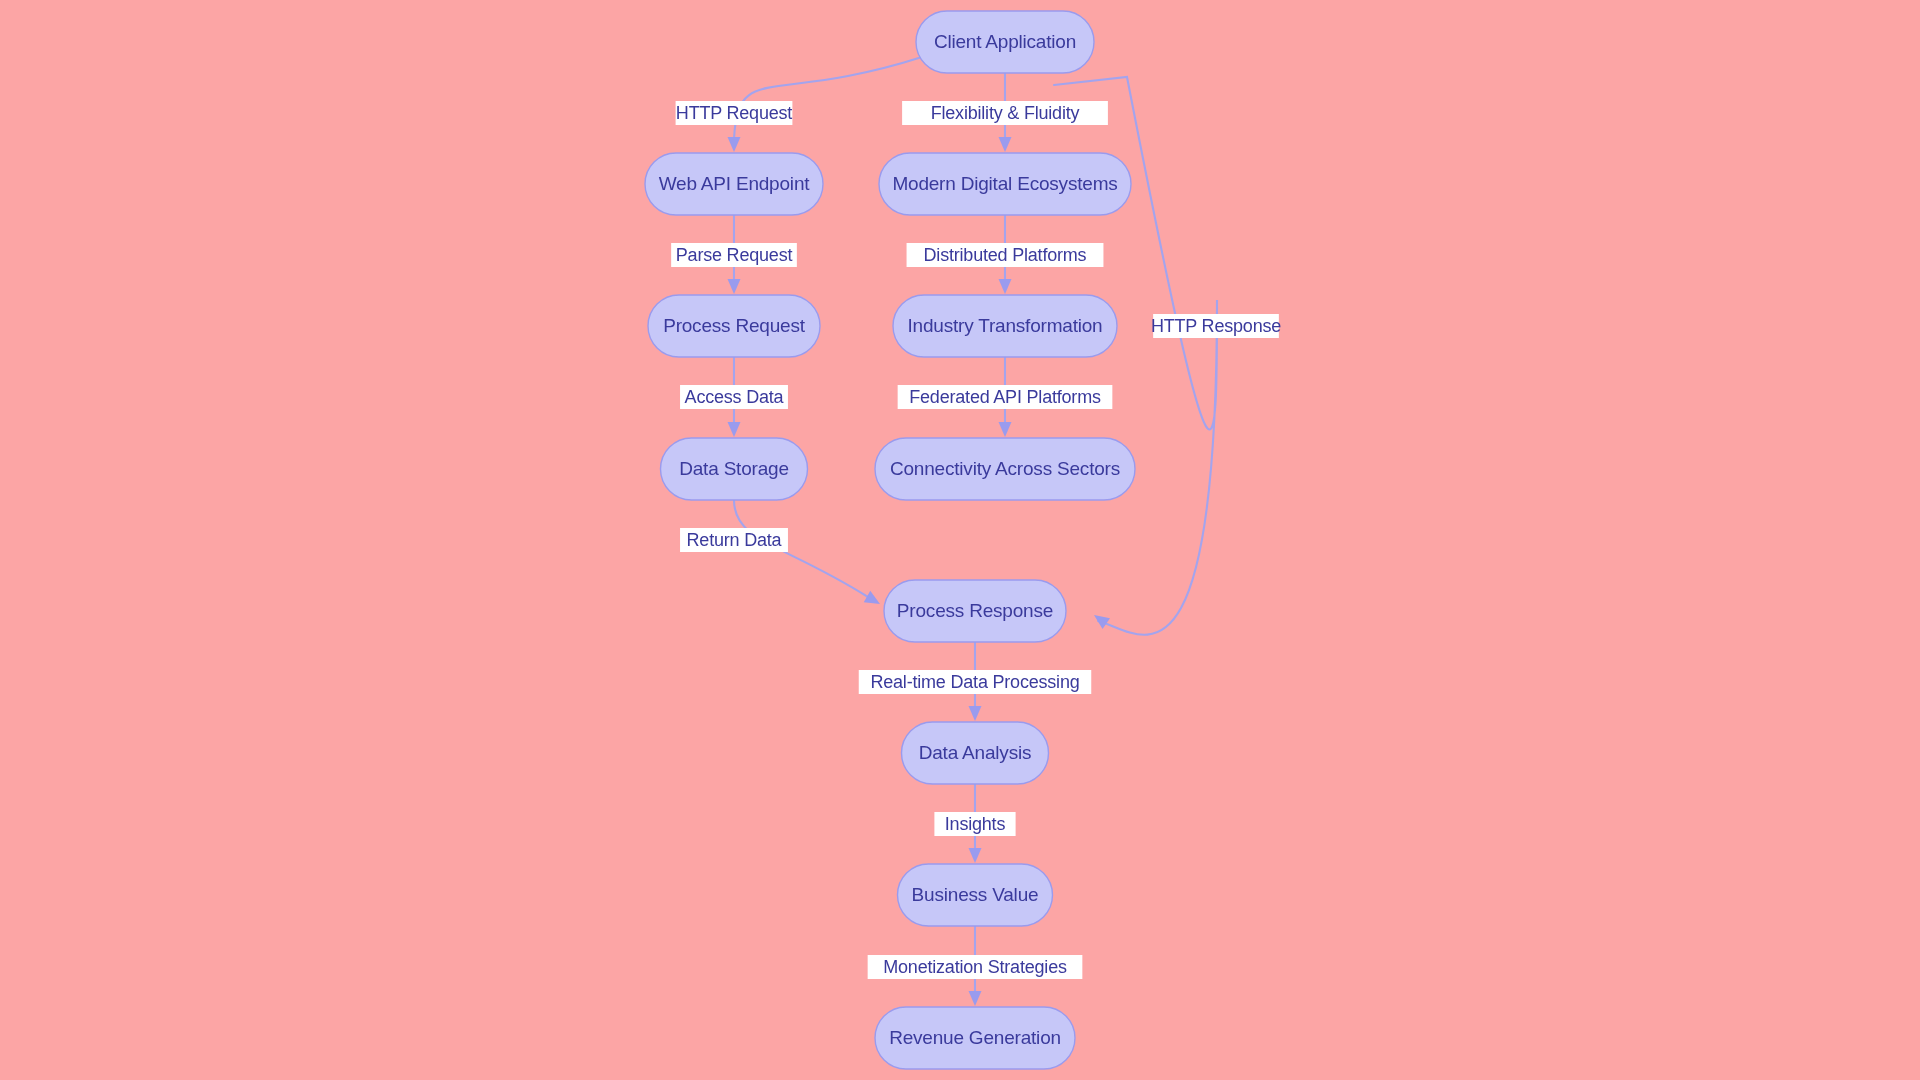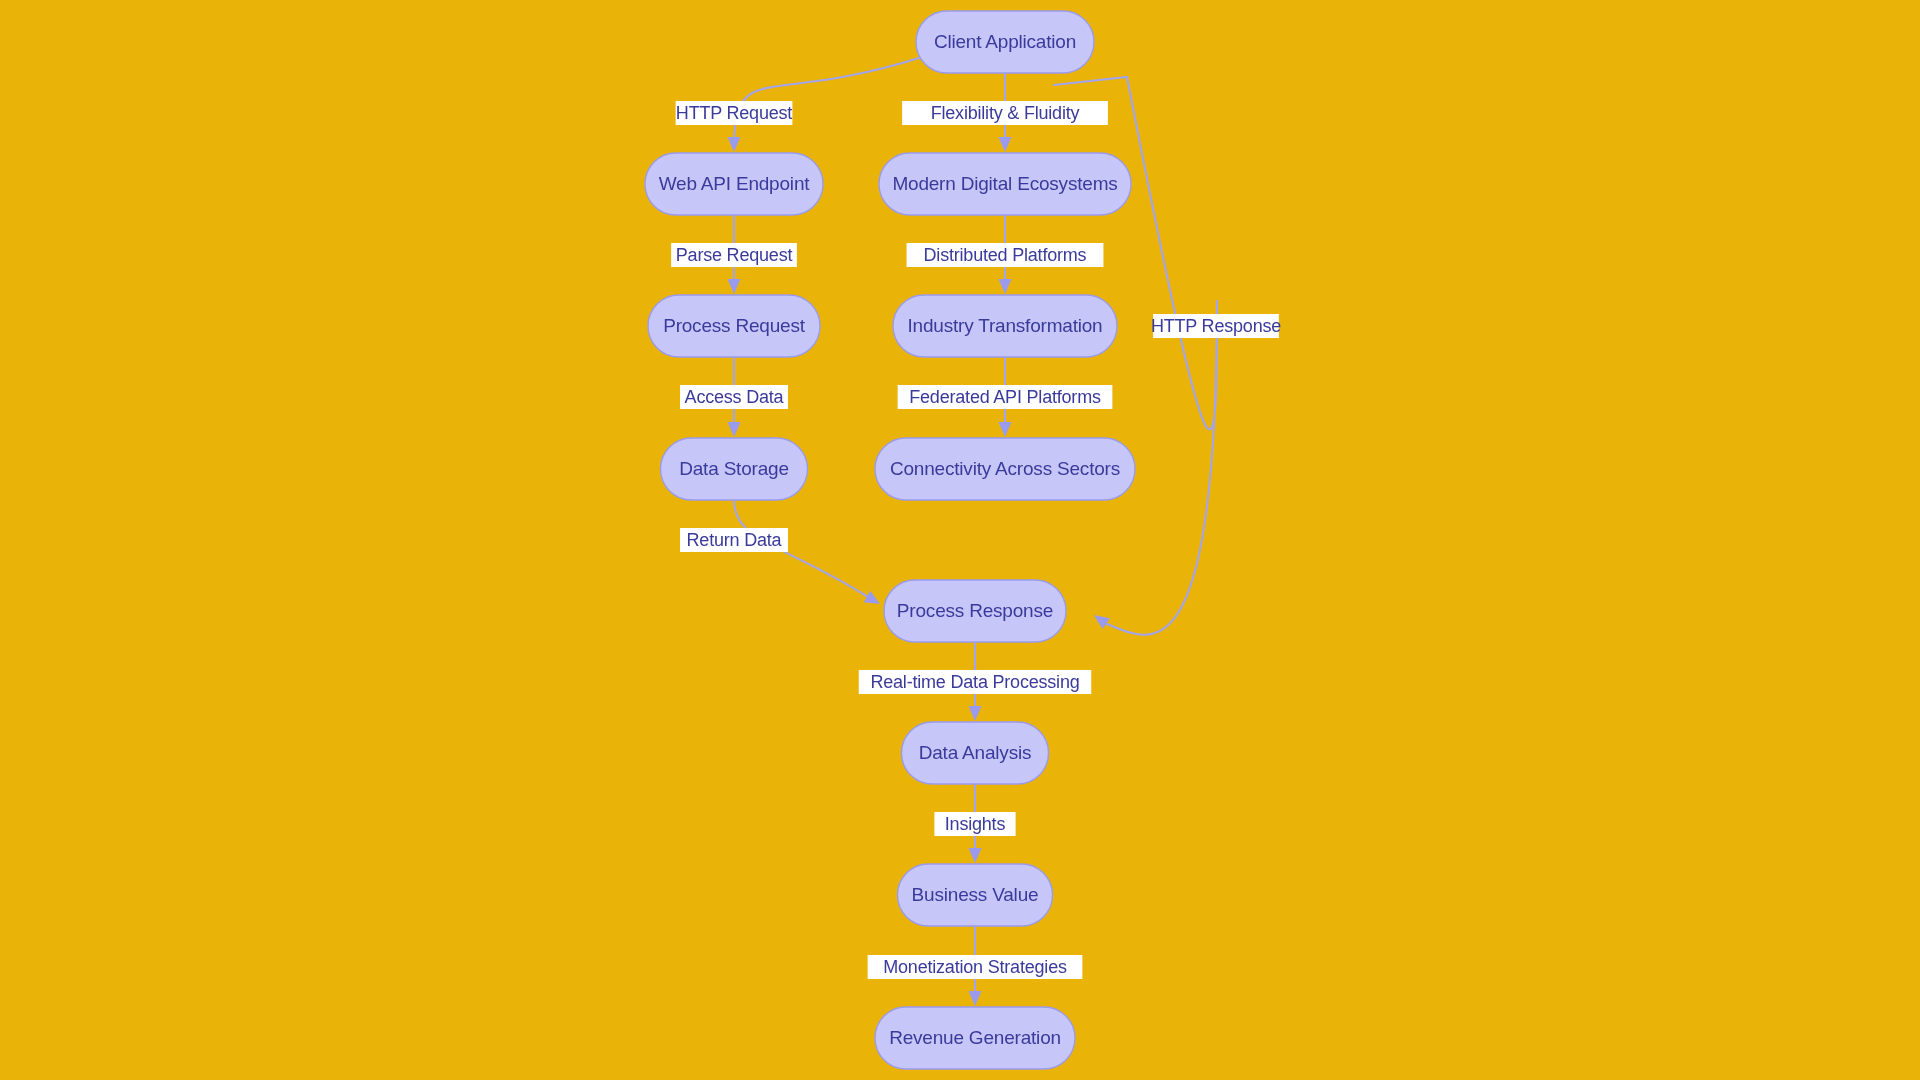--- a/index.html
+++ b/index.html
@@ -11,21 +11,21 @@
   body {
     width: 1920px;
     height: 1080px;
     overflow: hidden;
     font-family: "Liberation Sans", "DejaVu Sans", sans-serif;
   }
   #flowchart-root {
     position: relative;
     width: 1920px;
     height: 1080px;
-    background: #eab308;
+    background: #fca5a5;
   }
   svg#diagram {
     display: block;
     width: 1920px;
     height: 1080px;
   }
   .node-shape {
     fill: #c6c7f8;
     stroke: #9a9bee;
     stroke-width: 1.4;

